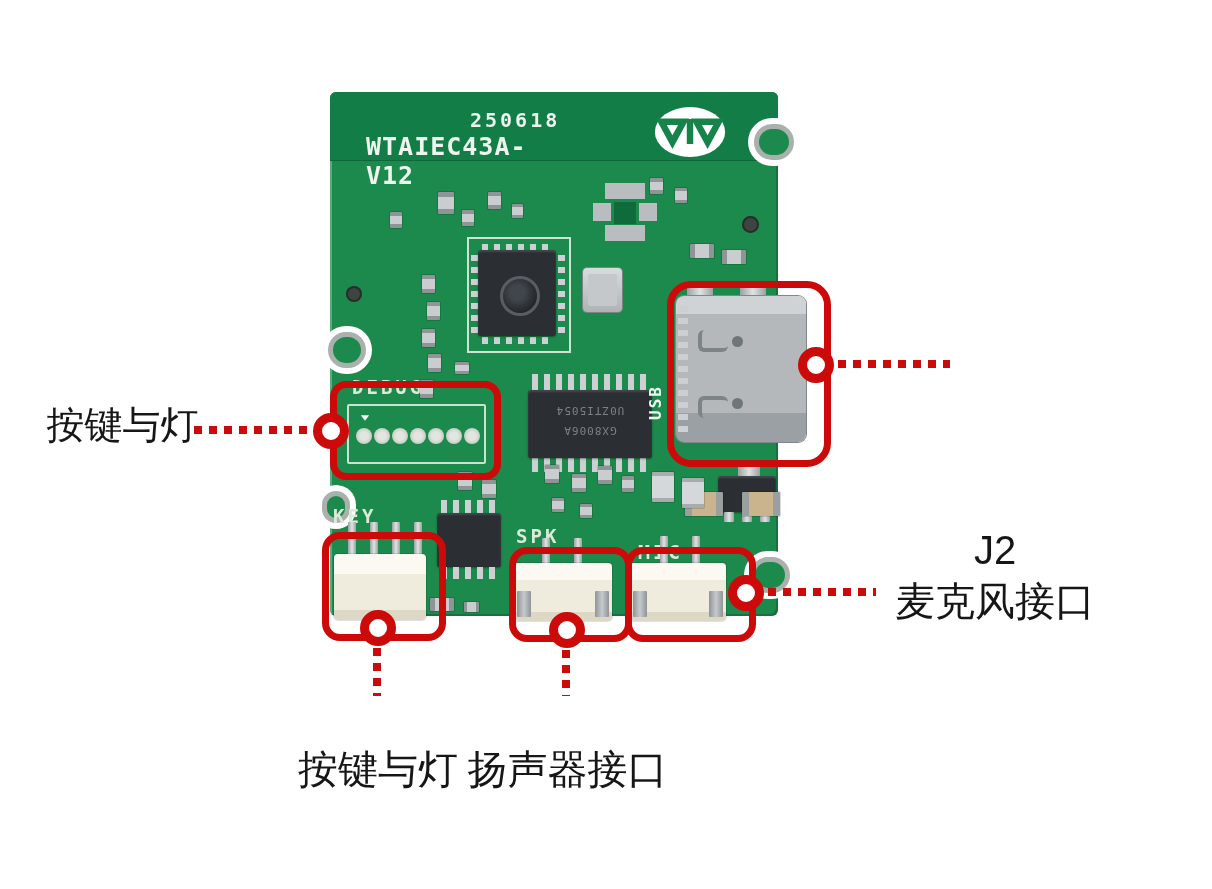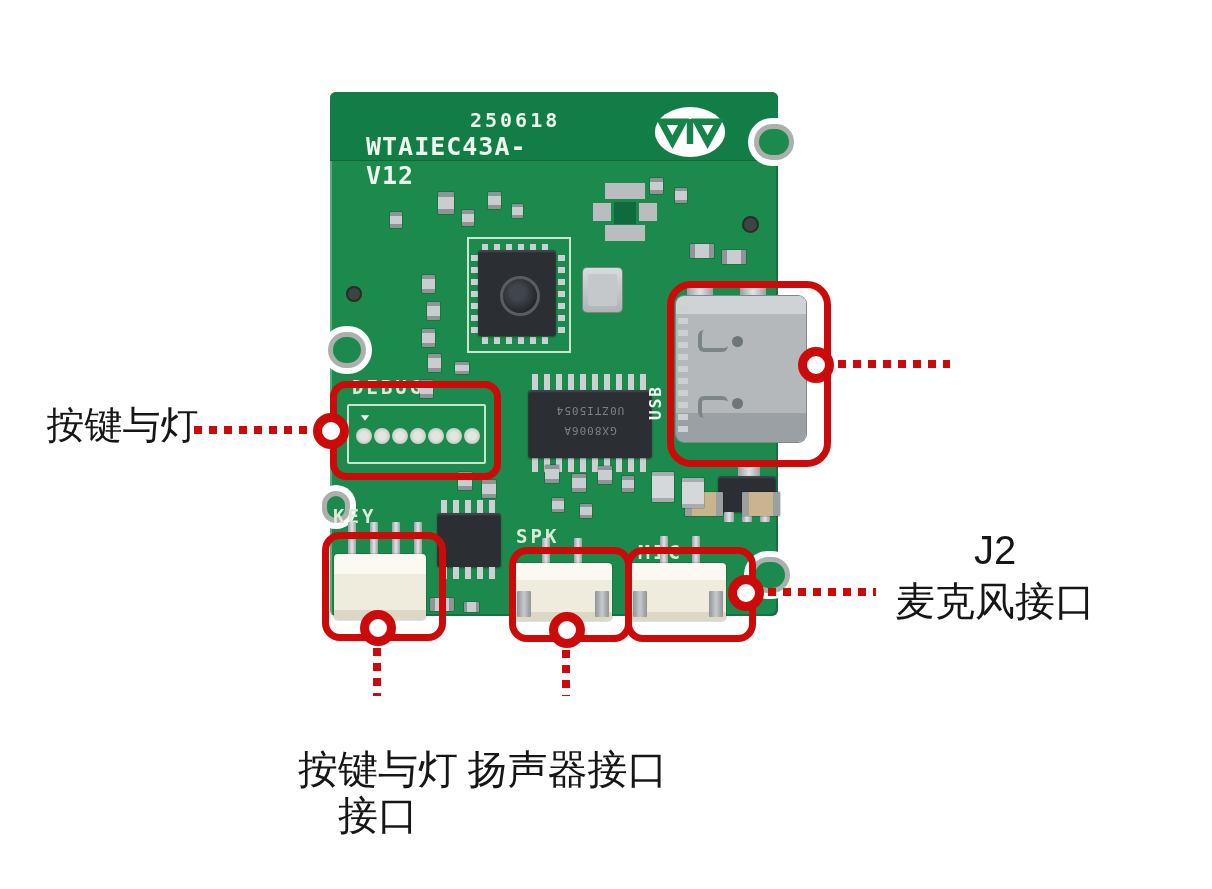--- a/index.html
+++ b/index.html
@@ -234,17 +234,16 @@
   <div class="abs dots-v" style="left:373px;top:648px;height:48px;"></div>
   <div class="abs dots-v" style="left:562px;top:650px;height:46px;"></div>
 
   <div class="abs lbl" style="left:25px;top:400px;width:195px;font-size:38px;">按键与灯</div>
 
 
   <div class="abs lbl" style="left:915px;top:528px;width:160px;">J2</div>
   <div class="abs lbl" style="left:890px;top:574px;width:210px;">麦克风接口</div>
 
   <div class="abs lbl" style="left:288px;top:742px;width:180px;">按键与灯</div>
-  <div class="abs lbl" style="left:298px;top:788px;width:160px;">接口</div>
 
   <div class="abs lbl" style="left:465px;top:742px;width:205px;">扬声器接口</div>
 
 </div>
 
 </body></html>

